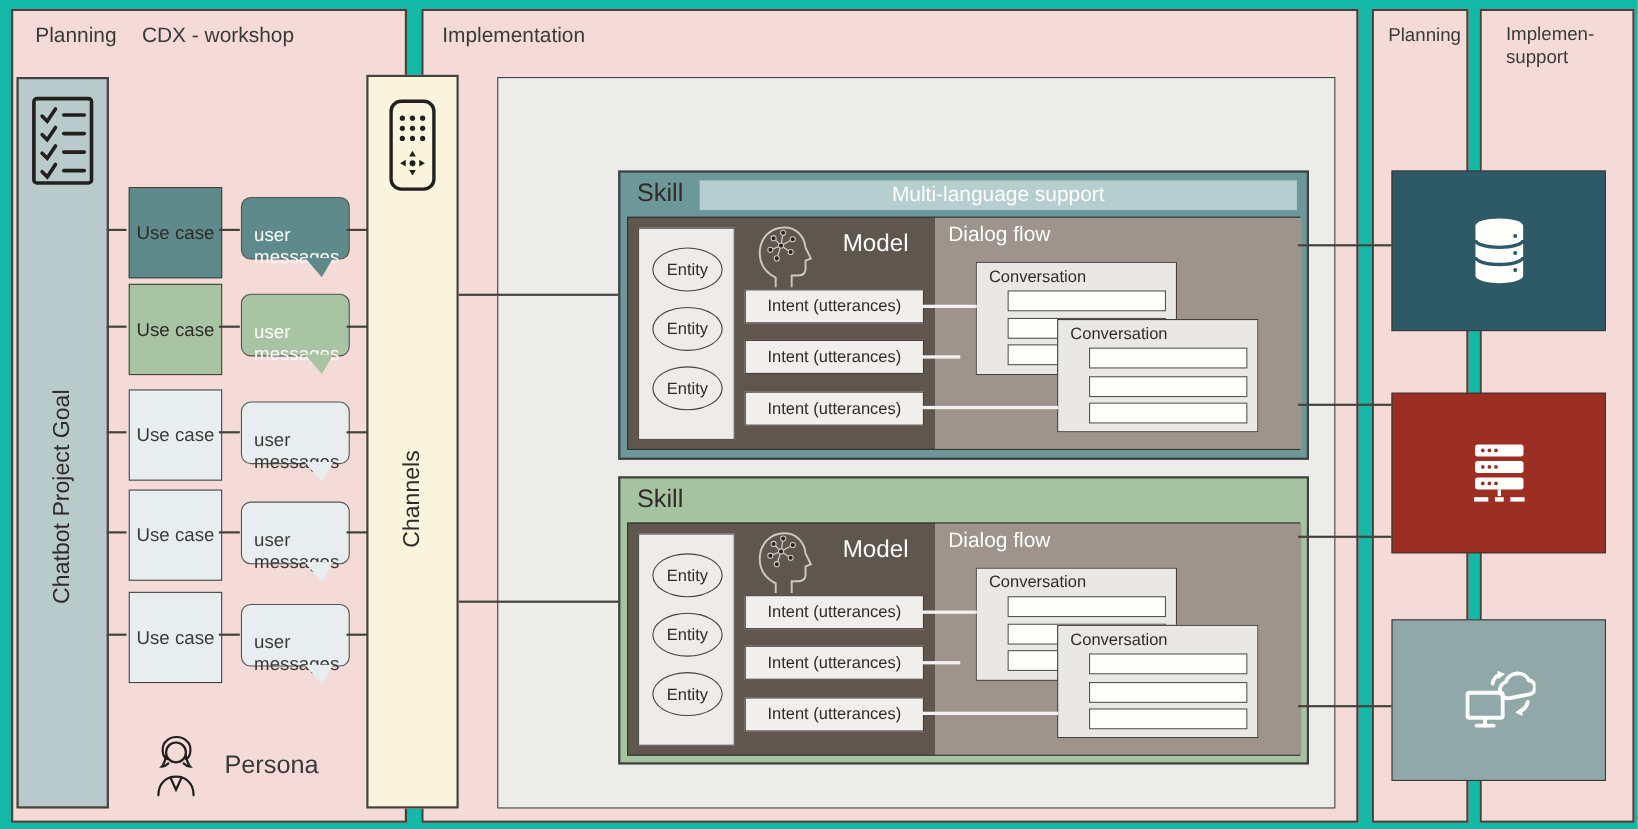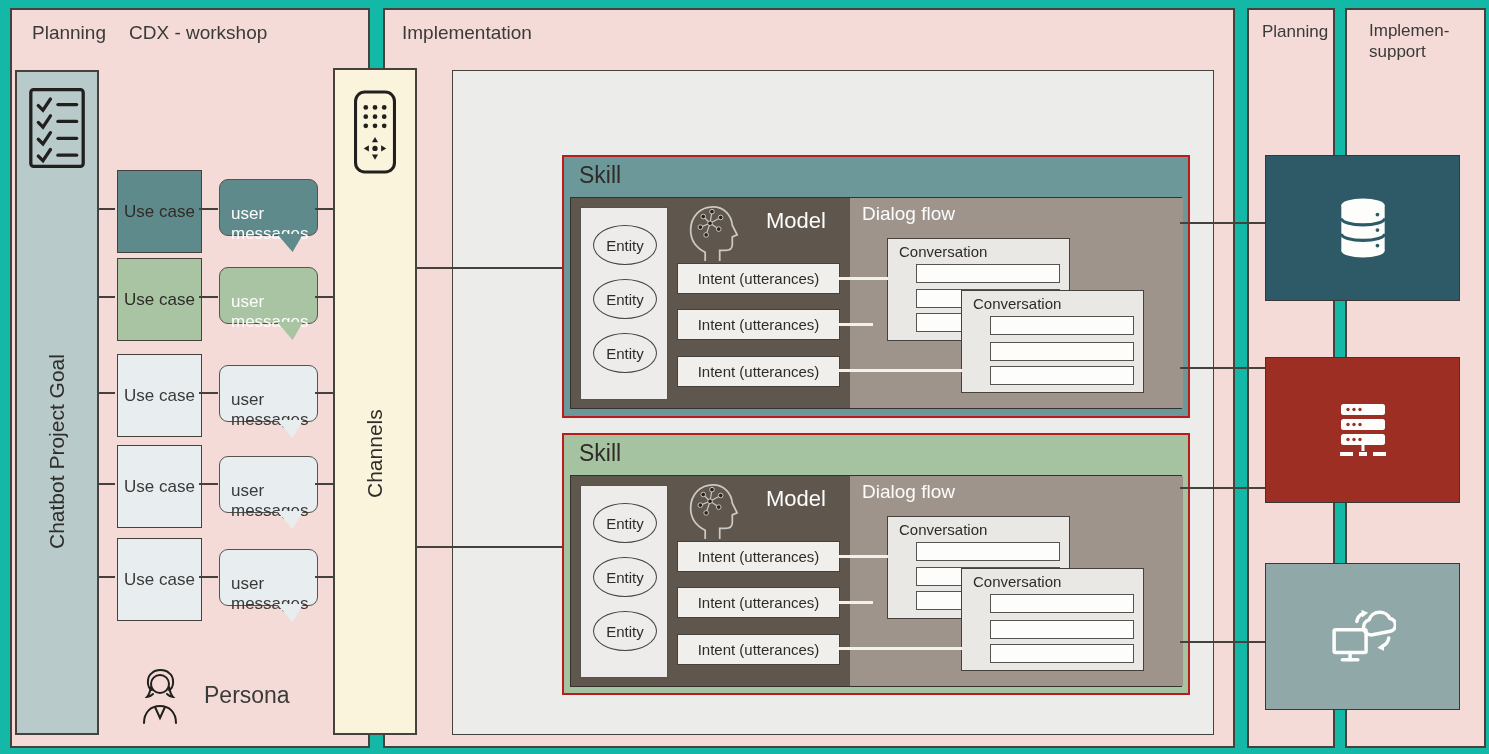--- a/index.html
+++ b/index.html
@@ -35,21 +35,21 @@
   .tail{position:absolute;right:14px;bottom:-17px;width:26px;height:18px;
       clip-path:polygon(0 0,100% 0,60% 100%);}
   .tail-teal{background:#5f8a8c;}  .tail-green{background:#a8c4a2;}  .tail-light{background:#e8eef0;}
 
   
   .line{position:absolute;height:2px;background:#45423e;z-index:7;}
   .wline{position:absolute;height:2.5px;background:#f2f1ee;z-index:3;}
 
   
   .graybox{background:#ececeb;border:1.5px solid #45423e;}
-  .skill{border:2px solid #b91c1c;z-index:6;padding-left:21px;}
+  .skill{border:2px solid #404040;z-index:6;padding-left:21px;}
   .skill-title{font-size:23px;color:#2f2b28;}
   .lang-bar{height:27px;display:flex;align-items:center;justify-content:center;
      font-size:19px;color:#fdfdfc;}
   .skill-inner{background:#5f574e;border:1.5px solid #35322e;}
   .entity-strip{background:#edecea;border:1.5px solid #55534f;left:9px;top:9px;width:88px;height:193px;}
   .entity{position:absolute;left:12px;width:62px;height:38px;border:1.5px solid #45423e;
      border-radius:50%;display:flex;align-items:center;justify-content:center;font-size:15px;color:#2f2b28;background:transparent;}
   .model-label{font-size:22px;color:#fdfdfc;}
   .intent{position:absolute;left:106px;width:161px;height:29px;background:#f0efec;border:1.5px solid #45423e;
      display:flex;align-items:center;justify-content:center;font-size:15px;color:#2f2b28;}
@@ -153,20 +153,21 @@
     <div class="vlabel">Channels</div>
   </div>
 
   <div class="abs panel" style="left:383px;top:8px;width:852px;height:740px;">
     <div class="abs hdr" style="left:17px;top:12px;">Implementation</div>
     <div class="abs graybox" style="left:67px;top:60px;width:762px;height:665px;"></div>
   </div>
 
   <div class="abs skill" style="left: 562px; top: 155px; width: 628px; height: 263px; background-color: rgb(109, 152, 154);">
     <div class="abs skill-title" style="left:15px;top:5px;">Skill</div>
+    <div class="abs lang-bar" style="left: 72px; top: 7px; width: 543px; background-color: rgb(183, 206, 209);">Multi-language support</div>
     <div class="abs skill-inner" style="left:6px;top:40px;width:612px;height:212px;">
       <div class="abs entity-strip">
         <div class="entity" style="top:17px;">Entity</div>
         <div class="entity" style="top:71px;">Entity</div>
         <div class="entity" style="top:125px;">Entity</div>
       </div>
       <svg class="abs" style="left:110px;top:3px;" width="60" height="62" viewBox="0 0 60 64">
         <path d="M24 62 L24 53 C14 48 9 40 9 30 C9 16 19 6 32 6 C43 6 51 14 52 25 L57 35 L52 37 L52 45 C52 49 49 51 45 51 L39 51 L39 62" fill="none" stroke="#ccc8c2" stroke-width="1.8"></path>
         <g stroke="#ccc8c2" stroke-width="1.2">
           <line x1="29" y1="23" x2="22" y2="16"></line>

